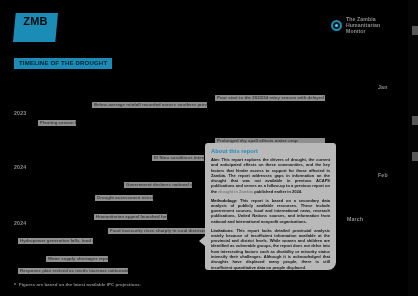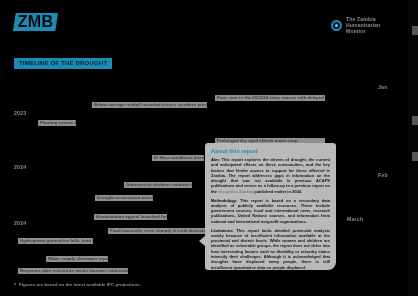--- a/index.html
+++ b/index.html
@@ -43,25 +43,25 @@
     top: 0; left: 0;
     width: 418px;
     height: 44px;
   }
 
   .logo {
     position: absolute;
     left: 13px;
     top: 13px;
     width: 45px;
-    height: 18px;
+    height: 29px;
     background: #1a8cb5;
     clip-path: polygon(6% 0, 100% 0, 94% 100%, 0 100%);
     color: #0b0b0b;
-    font-size: 16px;
+    font-size: 11px;
     font-weight: bold;
     letter-spacing: .3px;
     line-height: 17px;
     text-align: center;
     overflow: hidden;
   }
 
   .header-right {
     position: absolute;
     right: 20px;

